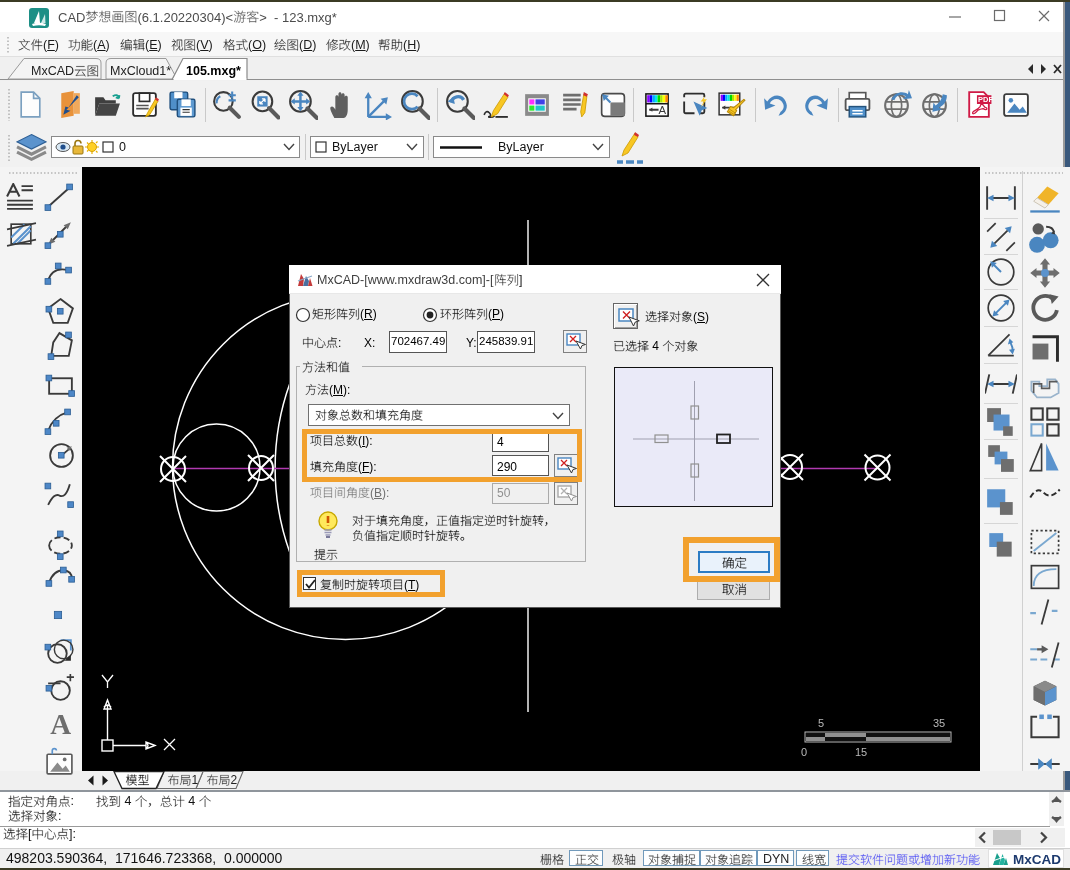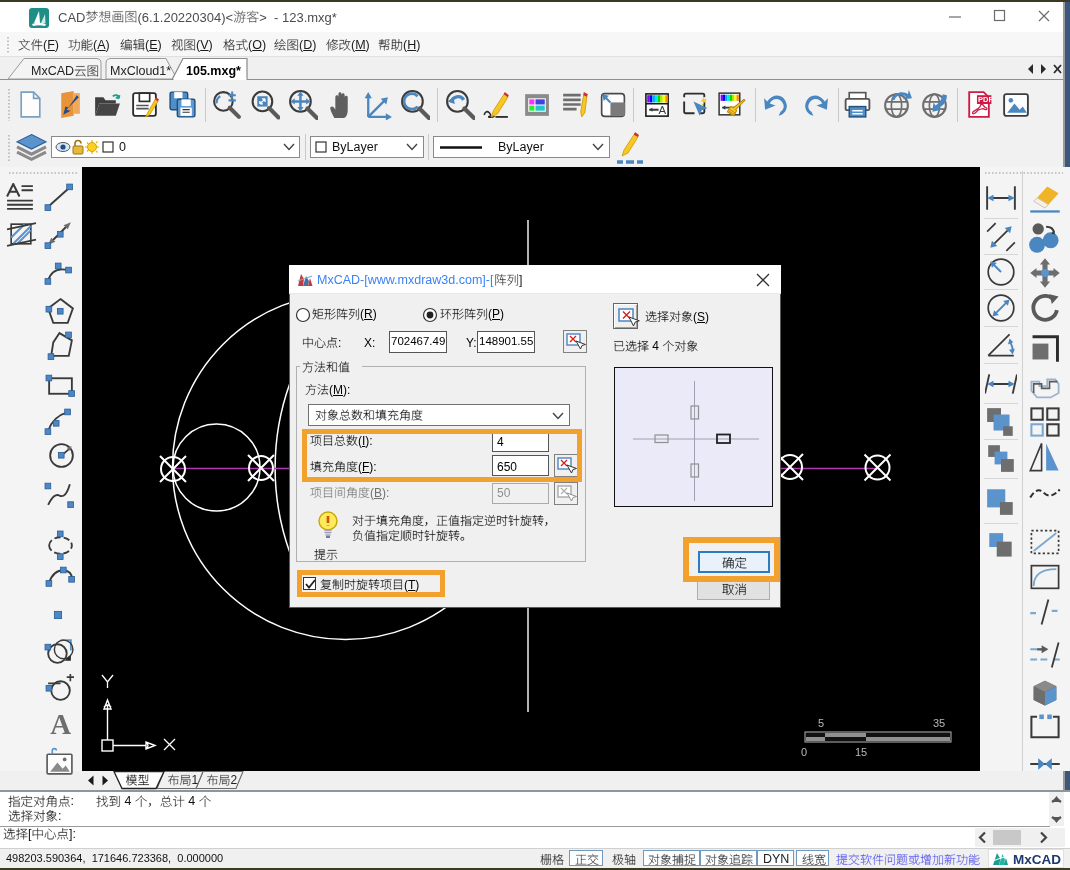--- a/index.html
+++ b/index.html
@@ -940,59 +940,59 @@
       <span style="position:absolute;left:312.2px;top:38.9px;font-size:12.5px;color:#1a1a1a;font-weight:normal;white-space:pre;line-height:12.5px;">)</span>
       <span style="position:absolute;left:351.0px;top:38.9px;font-size:12.5px;color:#1a1a1a;font-weight:normal;white-space:pre;line-height:12.5px;">(</span>
       <span style="position:absolute;left:355.2px;top:38.9px;font-size:12.5px;color:#1a1a1a;font-weight:normal;white-space:pre;line-height:12.5px;text-decoration:underline;">M</span>
       <span style="position:absolute;left:365.6px;top:38.9px;font-size:12.5px;color:#1a1a1a;font-weight:normal;white-space:pre;line-height:12.5px;">)</span>
       <span style="position:absolute;left:403.0px;top:38.9px;font-size:12.5px;color:#1a1a1a;font-weight:normal;white-space:pre;line-height:12.5px;">(</span>
       <span style="position:absolute;left:407.2px;top:38.9px;font-size:12.5px;color:#1a1a1a;font-weight:normal;white-space:pre;line-height:12.5px;text-decoration:underline;">H</span>
       <span style="position:absolute;left:416.2px;top:38.9px;font-size:12.5px;color:#1a1a1a;font-weight:normal;white-space:pre;line-height:12.5px;">)</span>
       <span style="position:absolute;left:31.0px;top:64.9px;font-size:12.5px;color:#222;font-weight:normal;white-space:pre;line-height:12.5px;">MxCAD</span>
       <span style="position:absolute;left:110.0px;top:64.9px;font-size:12.5px;color:#222;font-weight:normal;white-space:pre;line-height:12.5px;">MxCloud1*</span>
       <span style="position:absolute;left:186.0px;top:64.9px;font-size:12.5px;color:#000;font-weight:bold;white-space:pre;line-height:12.5px;">105.mxg*</span>
-      <span style="position:absolute;left:317.0px;top:273.9px;font-size:12.5px;color:#3b82f6;font-weight:normal;white-space:pre;line-height:12.5px;">MxCAD-[www.mxdraw3d.com]-[</span>
+      <span style="position:absolute;left:317.0px;top:273.9px;font-size:12.5px;color:#404040;font-weight:normal;white-space:pre;line-height:12.5px;">MxCAD-[www.mxdraw3d.com]-[</span>
       <span style="position:absolute;left:519.1px;top:273.9px;font-size:12.5px;color:#222;font-weight:normal;white-space:pre;line-height:12.5px;">]</span>
       <span style="position:absolute;left:360.0px;top:308.3px;font-size:12px;color:#000;font-weight:normal;white-space:pre;line-height:12px;">(</span>
       <span style="position:absolute;left:364.0px;top:308.3px;font-size:12px;color:#000;font-weight:normal;white-space:pre;line-height:12px;text-decoration:underline;">R</span>
       <span style="position:absolute;left:372.7px;top:308.3px;font-size:12px;color:#000;font-weight:normal;white-space:pre;line-height:12px;">)</span>
       <span style="position:absolute;left:488.0px;top:308.3px;font-size:12px;color:#000;font-weight:normal;white-space:pre;line-height:12px;">(</span>
       <span style="position:absolute;left:492.0px;top:308.3px;font-size:12px;color:#000;font-weight:normal;white-space:pre;line-height:12px;text-decoration:underline;">P</span>
       <span style="position:absolute;left:500.0px;top:308.3px;font-size:12px;color:#000;font-weight:normal;white-space:pre;line-height:12px;">)</span>
       <span style="position:absolute;left:338.0px;top:336.8px;font-size:12px;color:#000;font-weight:normal;white-space:pre;line-height:12px;">:</span>
       <span style="position:absolute;left:364.0px;top:336.8px;font-size:12px;color:#000;font-weight:normal;white-space:pre;line-height:12px;">X:</span>
       <span style="position:absolute;left:391.0px;top:336.3px;font-size:11.5px;color:#000;font-weight:normal;white-space:pre;line-height:11.5px;">702467.49</span>
       <span style="position:absolute;left:466.0px;top:336.8px;font-size:12px;color:#000;font-weight:normal;white-space:pre;line-height:12px;">Y:</span>
-      <span style="position:absolute;left:479.0px;top:336.3px;font-size:11.5px;color:#000;font-weight:normal;white-space:pre;line-height:11.5px;">148901.55</span>
+      <span style="position:absolute;left:479.0px;top:336.3px;font-size:11.5px;color:#000;font-weight:normal;white-space:pre;line-height:11.5px;">245839.91</span>
       <span style="position:absolute;left:693.0px;top:310.8px;font-size:12px;color:#000;font-weight:normal;white-space:pre;line-height:12px;">(</span>
       <span style="position:absolute;left:697.0px;top:310.8px;font-size:12px;color:#000;font-weight:normal;white-space:pre;line-height:12px;text-decoration:underline;">S</span>
       <span style="position:absolute;left:705.0px;top:310.8px;font-size:12px;color:#000;font-weight:normal;white-space:pre;line-height:12px;">)</span>
       <span style="position:absolute;left:649.0px;top:340.3px;font-size:12px;color:#000;font-weight:normal;white-space:pre;line-height:12px;"> 4 </span>
       <span style="position:absolute;left:329.0px;top:383.8px;font-size:12px;color:#000;font-weight:normal;white-space:pre;line-height:12px;">(</span>
       <span style="position:absolute;left:333.0px;top:383.8px;font-size:12px;color:#000;font-weight:normal;white-space:pre;line-height:12px;text-decoration:underline;">M</span>
       <span style="position:absolute;left:343.0px;top:383.8px;font-size:12px;color:#000;font-weight:normal;white-space:pre;line-height:12px;">):</span>
       <span style="position:absolute;left:358.0px;top:434.8px;font-size:12px;color:#000;font-weight:normal;white-space:pre;line-height:12px;">(</span>
       <span style="position:absolute;left:362.0px;top:434.8px;font-size:12px;color:#000;font-weight:normal;white-space:pre;line-height:12px;text-decoration:underline;">I</span>
       <span style="position:absolute;left:365.3px;top:434.8px;font-size:12px;color:#000;font-weight:normal;white-space:pre;line-height:12px;">):</span>
       <span style="position:absolute;left:497.0px;top:435.8px;font-size:12px;color:#000;font-weight:normal;white-space:pre;line-height:12px;">4</span>
       <span style="position:absolute;left:358.0px;top:460.8px;font-size:12px;color:#000;font-weight:normal;white-space:pre;line-height:12px;">(</span>
       <span style="position:absolute;left:362.0px;top:460.8px;font-size:12px;color:#000;font-weight:normal;white-space:pre;line-height:12px;text-decoration:underline;">F</span>
       <span style="position:absolute;left:369.3px;top:460.8px;font-size:12px;color:#000;font-weight:normal;white-space:pre;line-height:12px;">):</span>
-      <span style="position:absolute;left:497.0px;top:460.8px;font-size:12px;color:#000;font-weight:normal;white-space:pre;line-height:12px;">650</span>
+      <span style="position:absolute;left:497.0px;top:460.8px;font-size:12px;color:#000;font-weight:normal;white-space:pre;line-height:12px;">290</span>
       <span style="position:absolute;left:370.0px;top:486.8px;font-size:12px;color:#707070;font-weight:normal;white-space:pre;line-height:12px;">(</span>
       <span style="position:absolute;left:374.0px;top:486.8px;font-size:12px;color:#707070;font-weight:normal;white-space:pre;line-height:12px;text-decoration:underline;">B</span>
       <span style="position:absolute;left:382.0px;top:486.8px;font-size:12px;color:#707070;font-weight:normal;white-space:pre;line-height:12px;">):</span>
       <span style="position:absolute;left:497.0px;top:487.3px;font-size:12px;color:#909090;font-weight:normal;white-space:pre;line-height:12px;">50</span>
       <span style="position:absolute;left:404.0px;top:578.8px;font-size:12px;color:#000;font-weight:normal;white-space:pre;line-height:12px;">(</span>
       <span style="position:absolute;left:408.0px;top:578.8px;font-size:12px;color:#000;font-weight:normal;white-space:pre;line-height:12px;text-decoration:underline;">T</span>
       <span style="position:absolute;left:415.3px;top:578.8px;font-size:12px;color:#000;font-weight:normal;white-space:pre;line-height:12px;">)</span>
       <span style="position:absolute;left:191.5px;top:774.3px;font-size:12px;color:#222;font-weight:normal;white-space:pre;line-height:12px;">1</span>
       <span style="position:absolute;left:230.5px;top:774.3px;font-size:12px;color:#222;font-weight:normal;white-space:pre;line-height:12px;">2</span>
       <span style="position:absolute;left:70.5px;top:795.4px;font-size:12.5px;color:#111;font-weight:normal;white-space:pre;line-height:12.5px;">:</span>
       <span style="position:absolute;left:121.0px;top:795.4px;font-size:12.5px;color:#111;font-weight:normal;white-space:pre;line-height:12.5px;"> 4 </span>
       <span style="position:absolute;left:184.9px;top:795.4px;font-size:12.5px;color:#111;font-weight:normal;white-space:pre;line-height:12.5px;"> 4 </span>
       <span style="position:absolute;left:58.0px;top:809.9px;font-size:12.5px;color:#111;font-weight:normal;white-space:pre;line-height:12.5px;">:</span>
       <span style="position:absolute;left:28.0px;top:827.9px;font-size:12.5px;color:#111;font-weight:normal;white-space:pre;line-height:12.5px;">[</span>
       <span style="position:absolute;left:69.0px;top:827.9px;font-size:12.5px;color:#111;font-weight:normal;white-space:pre;line-height:12.5px;">]:</span>
-      <span style="position:absolute;left:6.0px;top:852.4px;font-size:11px;color:#111;font-weight:normal;white-space:pre;line-height:12.5px;">498203.590364,  171646.723368,  0.000000</span>
+      <span style="position:absolute;left:6.0px;top:852.4px;font-size:14px;color:#111;font-weight:normal;white-space:pre;line-height:12.5px;">498203.590364,  171646.723368,  0.000000</span>
       <span style="position:absolute;left:763.0px;top:852.9px;font-size:12.5px;color:#222;font-weight:normal;white-space:pre;line-height:12.5px;">DYN</span>
       <span style="position:absolute;left:1013.0px;top:853.1px;font-size:13.5px;color:#1d3a6e;font-weight:bold;white-space:pre;line-height:13.5px;">MxCAD</span>
     </div>
   </div>
 </body></html>

